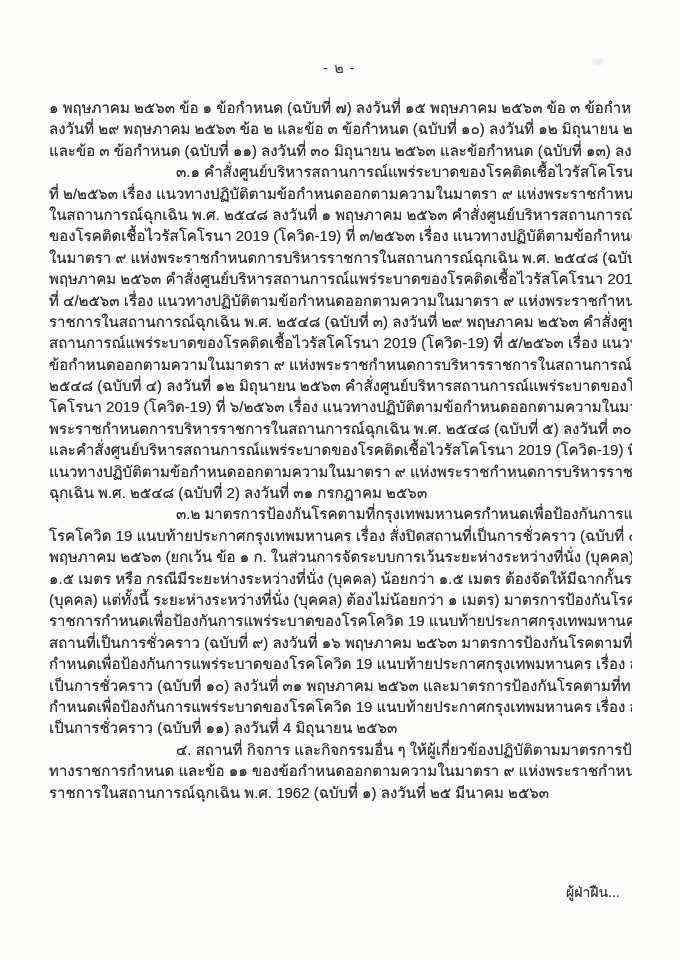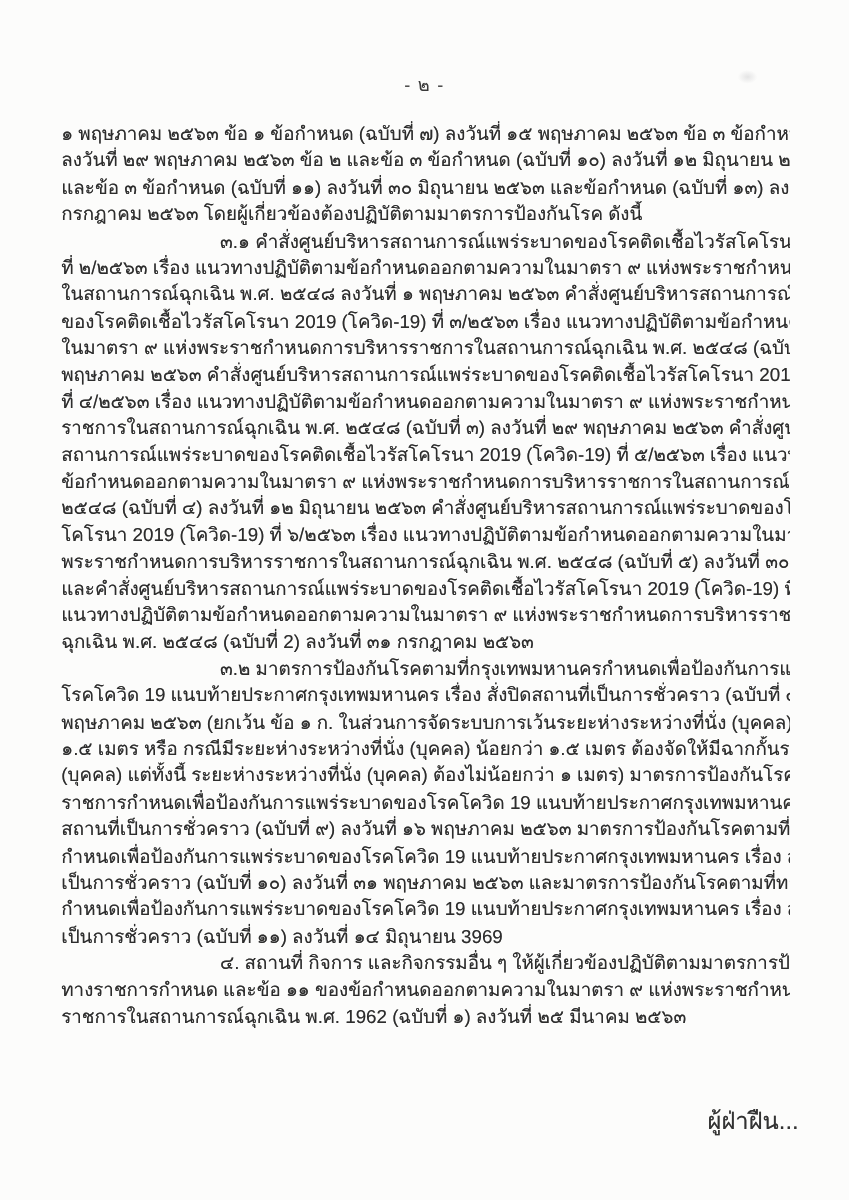--- a/index.html
+++ b/index.html
@@ -49,21 +49,21 @@
   .line.indent{
     padding-left:127px;
   }
   .line.para-last{
     text-align-last:left;
   }
   .catchword{
     position:absolute;
     top:881px;
     left:566px;
-    font-size:19px;
+    font-size:14px;
     color:#333;
     text-shadow:0 0 0.4px rgba(40,40,40,0.55);
   }
   .scan-smudge{
     position:absolute;
     top:56px;
     left:590px;
     width:16px;
     height:11px;
     border-radius:50%;
@@ -73,21 +73,20 @@
 </head>
 <body>
 
 <div class="page">
   <div class="scan-smudge"></div>
   <div class="page-number">- ๒ -</div>
   <div class="doc-body">
       <div class="line">๑ พฤษภาคม ๒๕๖๓ ข้อ ๑ ข้อกำหนด (ฉบับที่ ๗) ลงวันที่ ๑๕ พฤษภาคม ๒๕๖๓ ข้อ ๓ ข้อกำหนด (ฉบับที่ ๙)</div>
       <div class="line">ลงวันที่ ๒๙ พฤษภาคม ๒๕๖๓ ข้อ ๒ และข้อ ๓ ข้อกำหนด (ฉบับที่ ๑๐) ลงวันที่ ๑๒ มิถุนายน ๒๕๖๓ ข้อ ๒</div>
       <div class="line">และข้อ ๓ ข้อกำหนด (ฉบับที่ ๑๑) ลงวันที่ ๓๐ มิถุนายน ๒๕๖๓ และข้อกำหนด (ฉบับที่ ๑๓) ลงวันที่ ๓๑</div>
-      <div class="line para-last">กรกฎาคม ๒๕๖๓ โดยผู้เกี่ยวข้องต้องปฏิบัติตามมาตรการป้องกันโรค ดังนี้</div>
       <div class="line indent">๓.๑ คำสั่งศูนย์บริหารสถานการณ์แพร่ระบาดของโรคติดเชื้อไวรัสโคโรนา 2019 (โควิด-19)</div>
       <div class="line">ที่ ๒/๒๕๖๓ เรื่อง แนวทางปฏิบัติตามข้อกำหนดออกตามความในมาตรา ๙ แห่งพระราชกำหนดการบริหารราชการ</div>
       <div class="line">ในสถานการณ์ฉุกเฉิน พ.ศ. ๒๕๔๘ ลงวันที่ ๑ พฤษภาคม ๒๕๖๓ คำสั่งศูนย์บริหารสถานการณ์แพร่ระบาด</div>
       <div class="line">ของโรคติดเชื้อไวรัสโคโรนา 2019 (โควิด-19) ที่ ๓/๒๕๖๓ เรื่อง แนวทางปฏิบัติตามข้อกำหนดออกตามความ</div>
       <div class="line">ในมาตรา ๙ แห่งพระราชกำหนดการบริหารราชการในสถานการณ์ฉุกเฉิน พ.ศ. ๒๕๔๘ (ฉบับที่ ๒) ลงวันที่ ๑๖</div>
       <div class="line">พฤษภาคม ๒๕๖๓ คำสั่งศูนย์บริหารสถานการณ์แพร่ระบาดของโรคติดเชื้อไวรัสโคโรนา 2019 (โควิด-19)</div>
       <div class="line">ที่ ๔/๒๕๖๓ เรื่อง แนวทางปฏิบัติตามข้อกำหนดออกตามความในมาตรา ๙ แห่งพระราชกำหนดการบริหาร</div>
       <div class="line">ราชการในสถานการณ์ฉุกเฉิน พ.ศ. ๒๕๔๘ (ฉบับที่ ๓) ลงวันที่ ๒๙ พฤษภาคม ๒๕๖๓ คำสั่งศูนย์บริหาร</div>
       <div class="line">สถานการณ์แพร่ระบาดของโรคติดเชื้อไวรัสโคโรนา 2019 (โควิด-19) ที่ ๕/๒๕๖๓ เรื่อง แนวทางปฏิบัติตาม</div>
       <div class="line">ข้อกำหนดออกตามความในมาตรา ๙ แห่งพระราชกำหนดการบริหารราชการในสถานการณ์ฉุกเฉิน พ.ศ.</div>
@@ -100,19 +99,19 @@
       <div class="line indent">๓.๒ มาตรการป้องกันโรคตามที่กรุงเทพมหานครกำหนดเพื่อป้องกันการแพร่ระบาดของ</div>
       <div class="line">โรคโควิด 19 แนบท้ายประกาศกรุงเทพมหานคร เรื่อง สั่งปิดสถานที่เป็นการชั่วคราว (ฉบับที่ ๘) ลงวันที่ ๑</div>
       <div class="line">พฤษภาคม ๒๕๖๓ (ยกเว้น ข้อ ๑ ก. ในส่วนการจัดระบบการเว้นระยะห่างระหว่างที่นั่ง (บุคคล) ไม่น้อยกว่า</div>
       <div class="line">๑.๕ เมตร หรือ กรณีมีระยะห่างระหว่างที่นั่ง (บุคคล) น้อยกว่า ๑.๕ เมตร ต้องจัดให้มีฉากกั้นระหว่างที่นั่ง</div>
       <div class="line">(บุคคล) แต่ทั้งนี้ ระยะห่างระหว่างที่นั่ง (บุคคล) ต้องไม่น้อยกว่า ๑ เมตร) มาตรการป้องกันโรคตามที่ทาง</div>
       <div class="line">ราชการกำหนดเพื่อป้องกันการแพร่ระบาดของโรคโควิด 19 แนบท้ายประกาศกรุงเทพมหานคร เรื่อง สั่งปิด</div>
       <div class="line">สถานที่เป็นการชั่วคราว (ฉบับที่ ๙) ลงวันที่ ๑๖ พฤษภาคม ๒๕๖๓ มาตรการป้องกันโรคตามที่ทางราชการ</div>
       <div class="line">กำหนดเพื่อป้องกันการแพร่ระบาดของโรคโควิด 19 แนบท้ายประกาศกรุงเทพมหานคร เรื่อง สั่งปิดสถานที่</div>
       <div class="line">เป็นการชั่วคราว (ฉบับที่ ๑๐) ลงวันที่ ๓๑ พฤษภาคม ๒๕๖๓ และมาตรการป้องกันโรคตามที่ทางราชการ</div>
       <div class="line">กำหนดเพื่อป้องกันการแพร่ระบาดของโรคโควิด 19 แนบท้ายประกาศกรุงเทพมหานคร เรื่อง สั่งปิดสถานที่</div>
-      <div class="line para-last">เป็นการชั่วคราว (ฉบับที่ ๑๑) ลงวันที่ ๑๔ มิถุนายน 3969</div>
+      <div class="line para-last">เป็นการชั่วคราว (ฉบับที่ ๑๑) ลงวันที่ 4 มิถุนายน ๒๕๖๓</div>
       <div class="line indent">๔. สถานที่ กิจการ และกิจกรรมอื่น ๆ ให้ผู้เกี่ยวข้องปฏิบัติตามมาตรการป้องกันโรคตามที่</div>
       <div class="line">ทางราชการกำหนด และข้อ ๑๑ ของข้อกำหนดออกตามความในมาตรา ๙ แห่งพระราชกำหนดการบริหาร</div>
       <div class="line para-last">ราชการในสถานการณ์ฉุกเฉิน พ.ศ. 1962 (ฉบับที่ ๑) ลงวันที่ ๒๕ มีนาคม ๒๕๖๓</div>
     </div>
   <div class="catchword">ผู้ฝ่าฝืน...</div>
 </div>
 
 </body></html>

